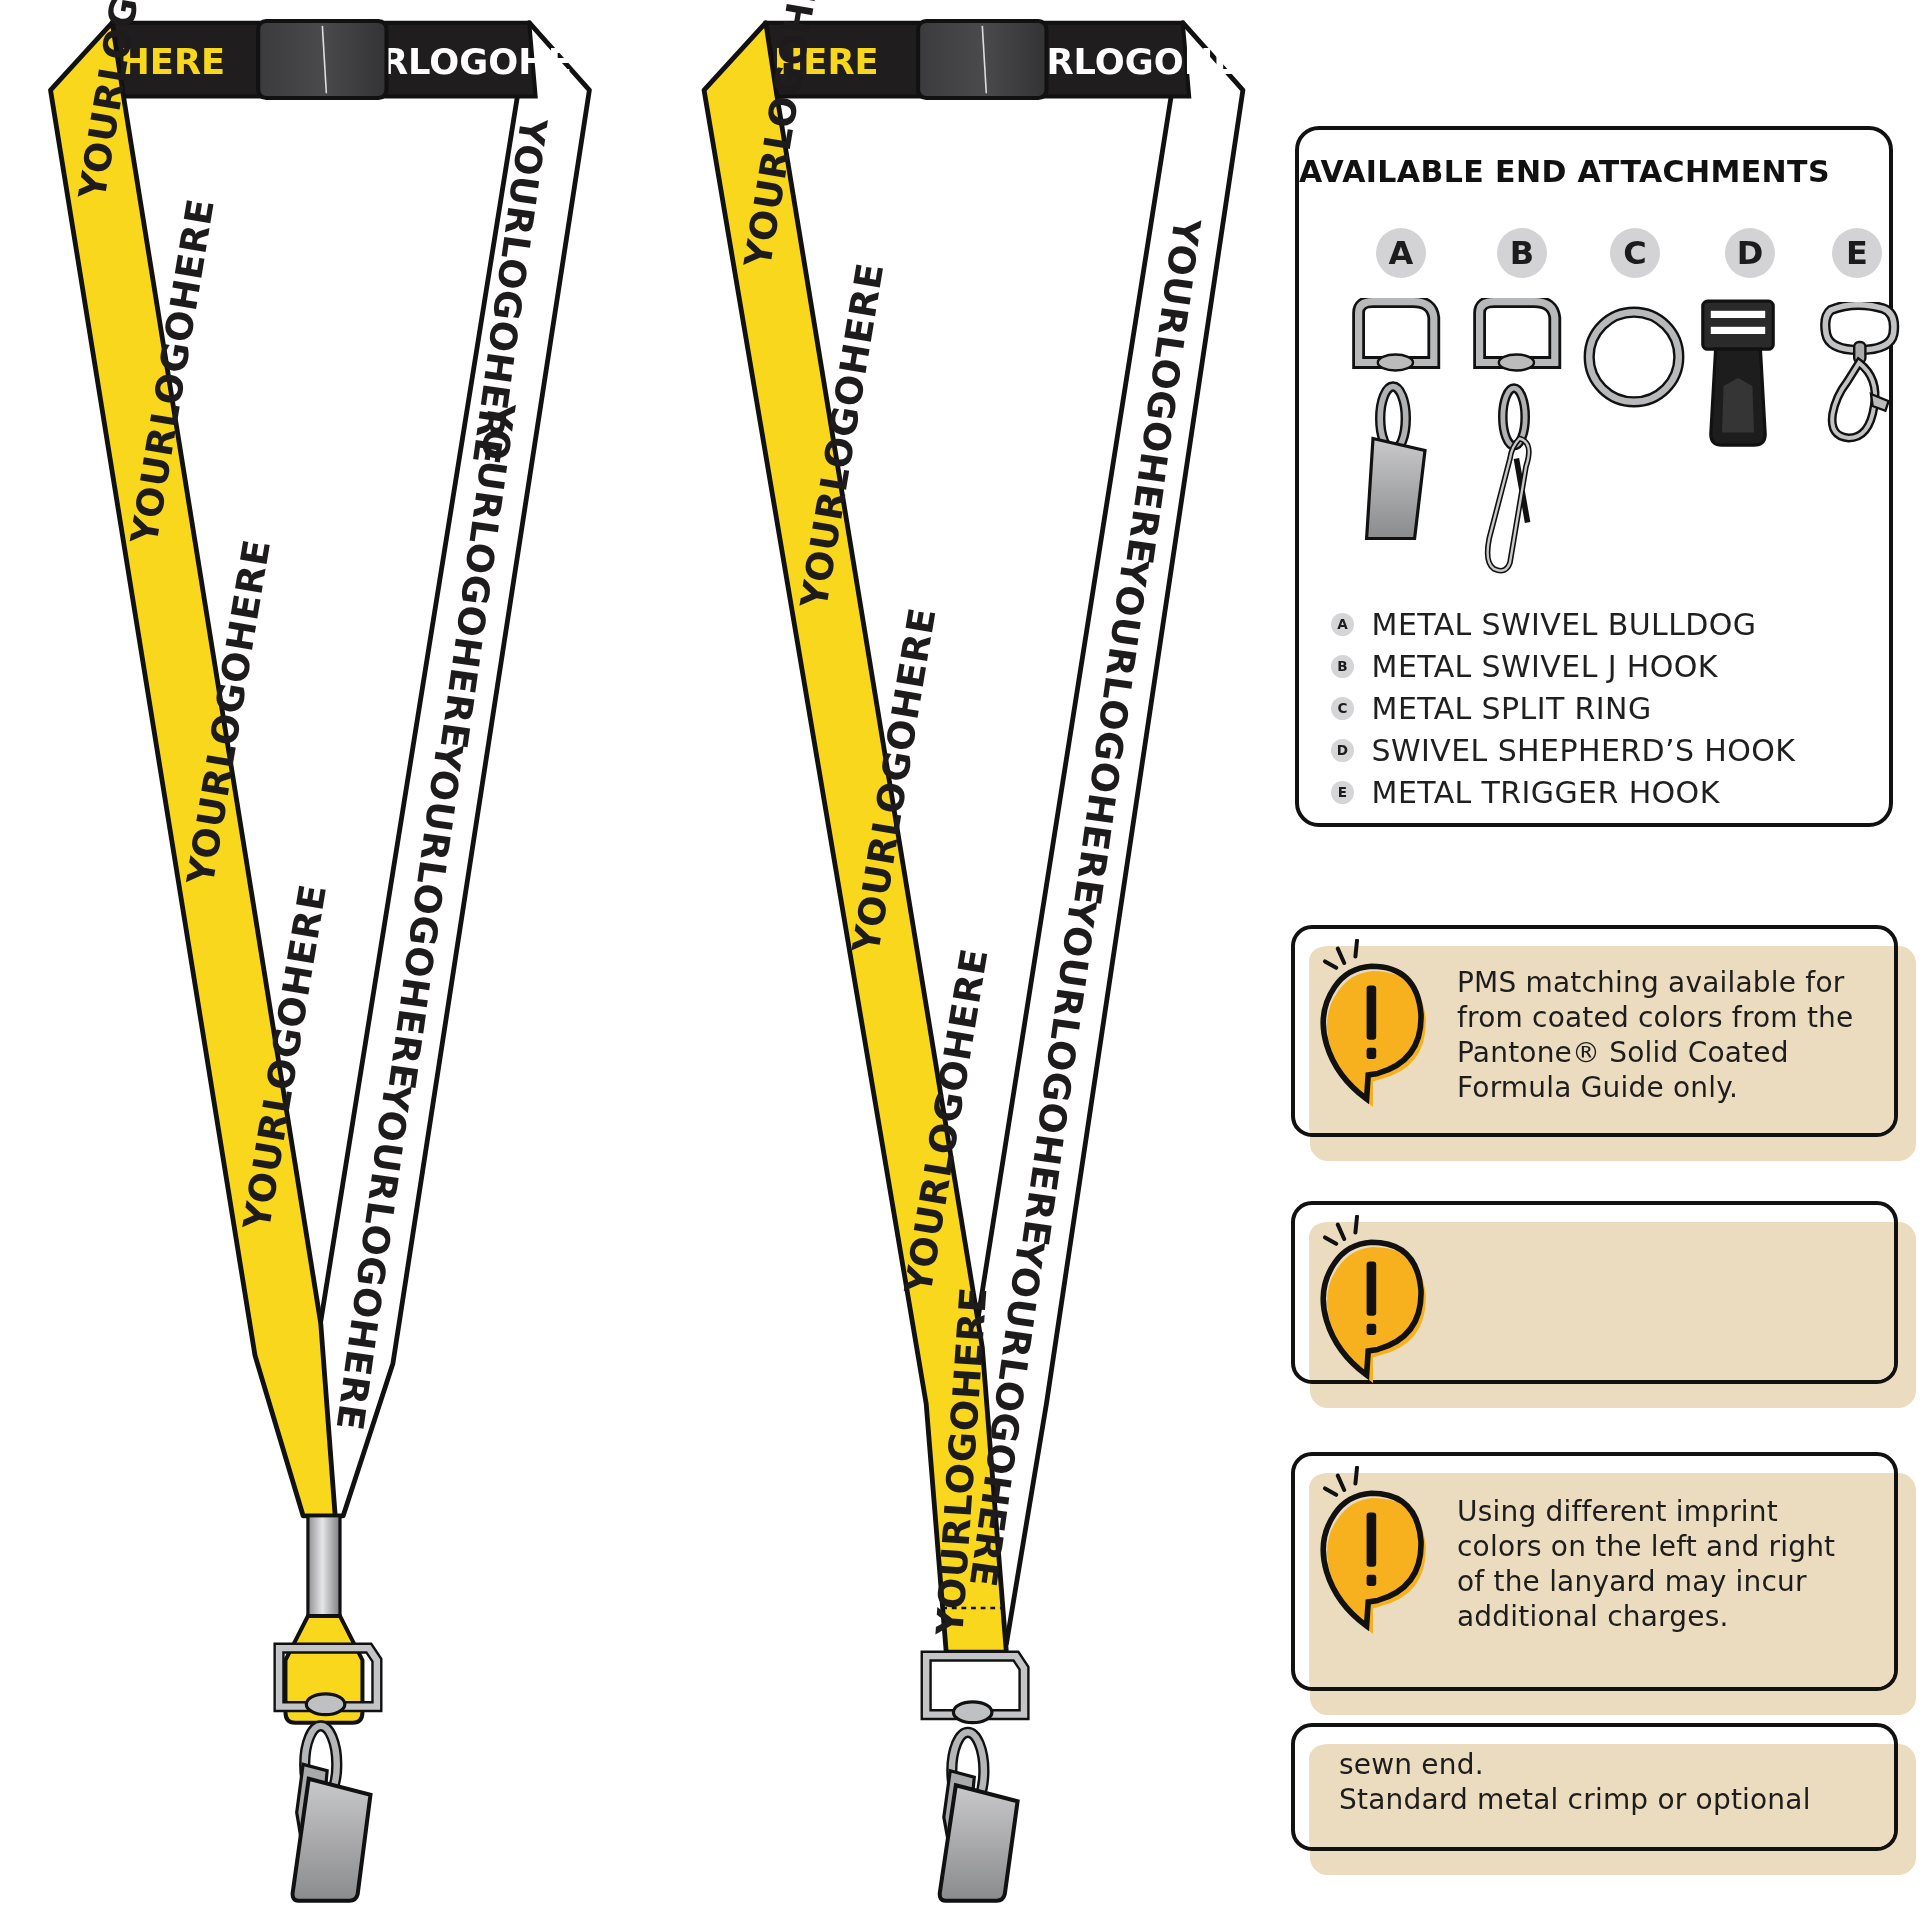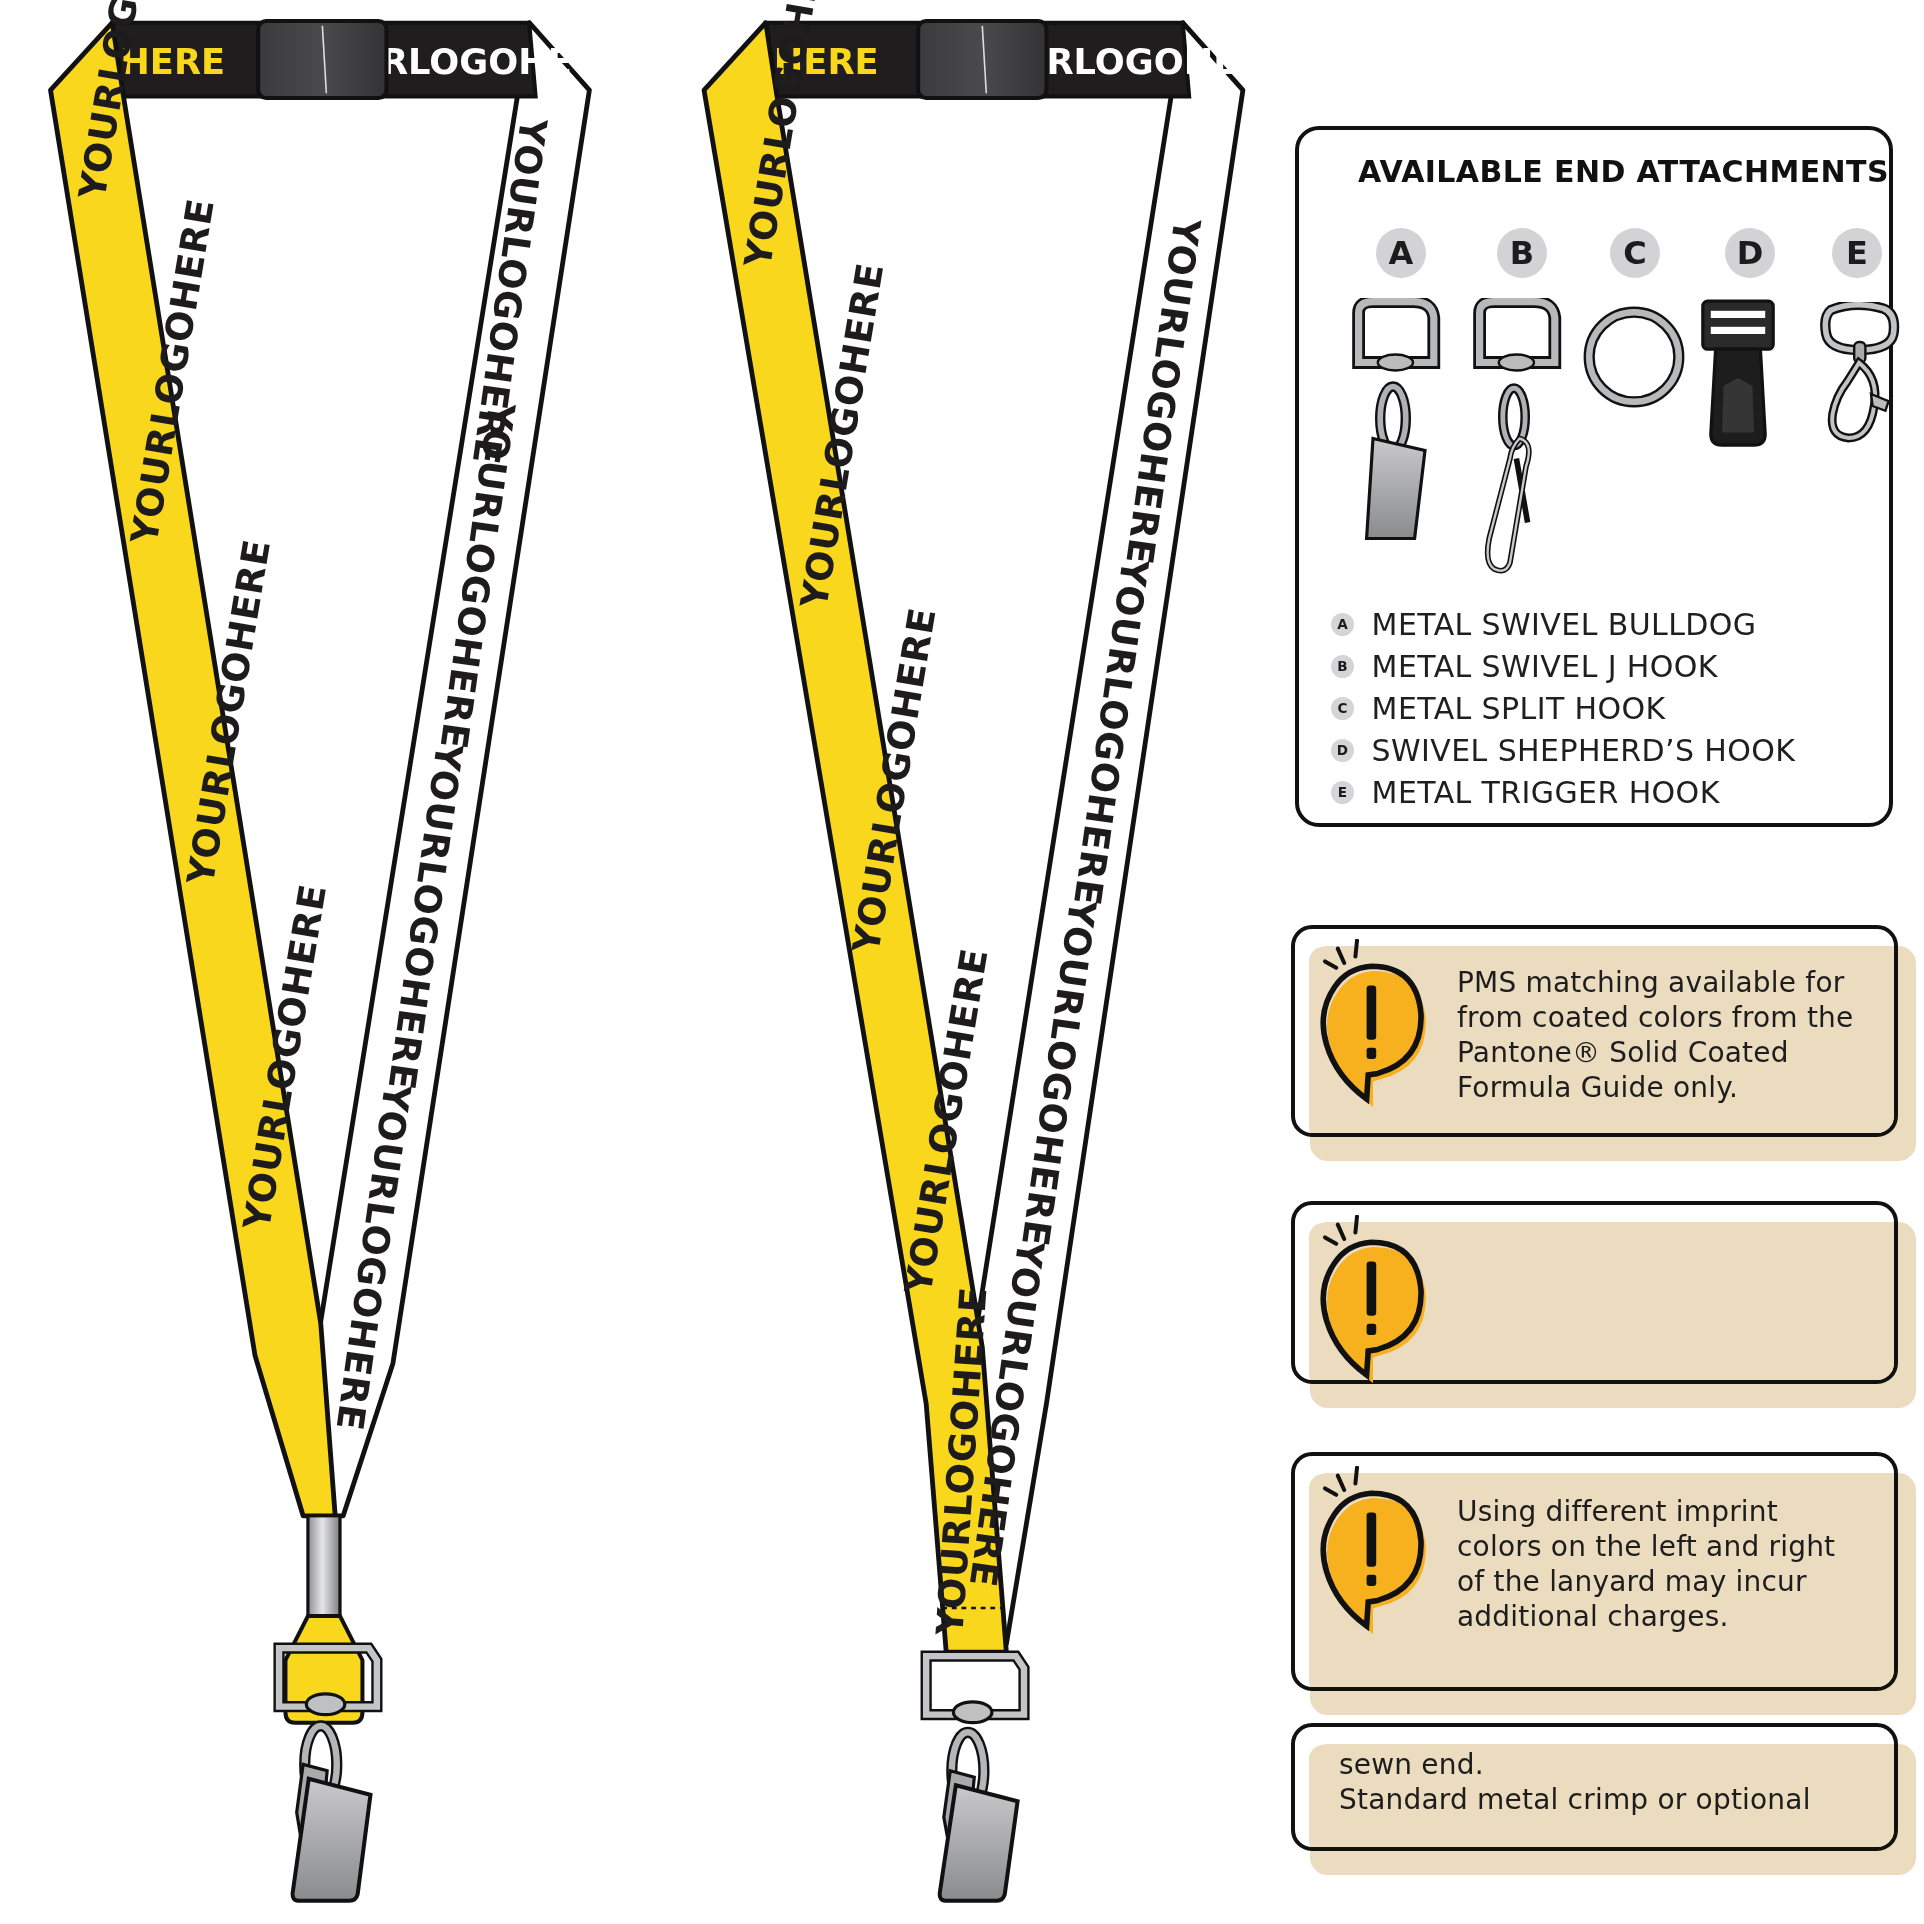--- a/index.html
+++ b/index.html
@@ -2,21 +2,21 @@
 <html style="font-size:13px"><head>
 <meta charset="utf-8">
 <style>
   html,body{margin:0;padding:0;background:#fff;}
   body{width:1925px;height:1925px;position:relative;overflow:hidden;font-family:"DejaVu Sans","Liberation Sans",sans-serif;}
   svg.lanyards{position:absolute;left:0;top:0;}
   .strap-text{font-family:"DejaVu Sans","Liberation Sans",sans-serif;font-weight:bold;font-size:46px;letter-spacing:1px;fill:#1d1b1c;}
   .band-text{font-family:"DejaVu Sans","Liberation Sans",sans-serif;font-weight:bold;font-size:44px;}
   
   .panel{position:absolute;left:1295px;top:126px;width:598px;height:701px;border:4.8px solid #111;border-radius:24px;background:#fff;box-sizing:border-box;}
-  .panel-title{position:absolute;left:0;right:0;top:24px;text-align:right;font-size:30px;font-weight:bold;color:#111;letter-spacing:0.4px;}
+  .panel-title{position:absolute;left:0;right:0;top:24px;text-align:left;font-size:30px;font-weight:bold;color:#111;letter-spacing:0.4px;}
   .letter{position:absolute;top:98px;width:50px;height:50px;border-radius:50%;background:#d3d3d5;text-align:center;line-height:50px;font-size:32px;font-weight:bold;color:#1c1c1c;}
   .att-icon{position:absolute;}
   .att-list{position:absolute;left:32px;top:473px;}
   .att-row{display:flex;align-items:center;height:42px;}
   .att-badge{width:23px;height:23px;border-radius:50%;background:#d5d5d7;font-size:13.6px;font-weight:bold;color:#1c1c1c;text-align:center;line-height:23px;margin-right:17.6px;}
   .att-label{font-size:30px;color:#1f1f1f;letter-spacing:0.4px;}
   
   .notice{position:absolute;left:1291px;width:607px;}
   .notice .shadow{position:absolute;left:19px;top:21px;right:-17.6px;bottom:-24px;background:#ebdcbf;border-radius:17.6px;}
   .notice .box{position:absolute;left:0;top:0;right:0;bottom:0;border:4.8px solid #111;border-radius:21px;box-sizing:border-box;overflow:hidden;}
@@ -203,21 +203,21 @@
     <div class="att-row">
       <div class="att-badge">A</div>
       <div class="att-label">METAL SWIVEL BULLDOG</div>
     </div>
     <div class="att-row">
       <div class="att-badge">B</div>
       <div class="att-label">METAL SWIVEL J HOOK</div>
     </div>
     <div class="att-row">
       <div class="att-badge">C</div>
-      <div class="att-label">METAL SPLIT HOOK</div>
+      <div class="att-label">METAL SPLIT RING</div>
     </div>
     <div class="att-row">
       <div class="att-badge">D</div>
       <div class="att-label">SWIVEL SHEPHERD’S HOOK</div>
     </div>
     <div class="att-row">
       <div class="att-badge">E</div>
       <div class="att-label">METAL TRIGGER HOOK</div>
     </div>
   </div>

